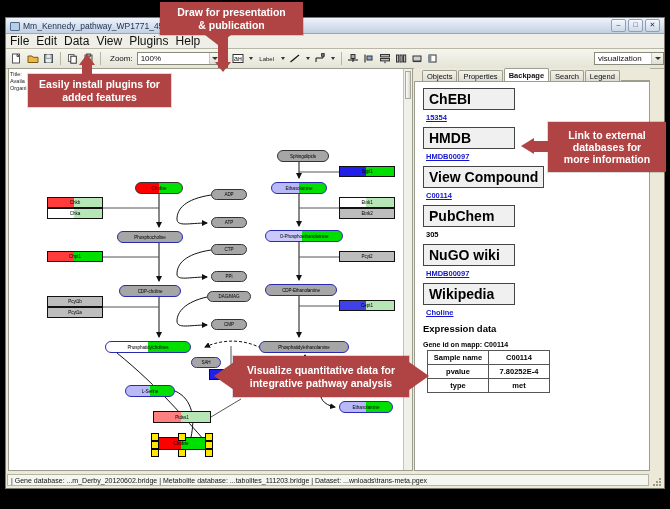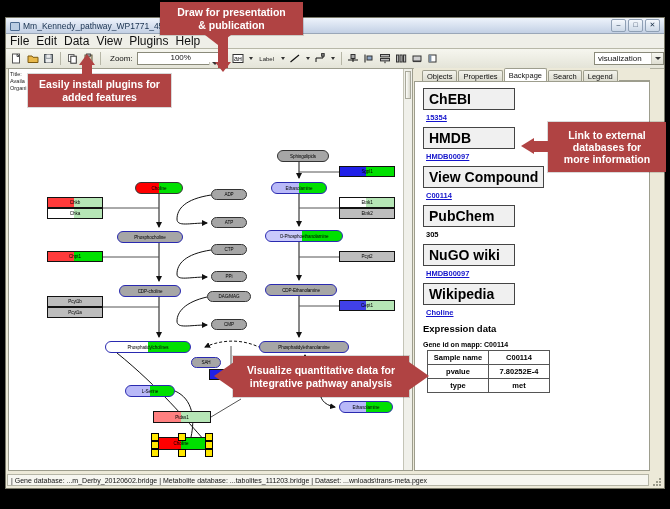--- a/index.html
+++ b/index.html
@@ -23,32 +23,32 @@
            display:flex;align-items:center;padding-left:3px;gap:1px;}
   .tbtn{width:15px;height:15px;display:flex;align-items:center;justify-content:center;}
   .tbtn svg{display:block;}
   .tsep{width:1px;height:13px;background:#b6b6a6;margin:0 3px;}
   .zoomlabel{font-size:8px;color:#111;margin:0 3px 0 5px;}
   .combo{height:13px;border:1px solid #8a8a7a;background:#fff;display:flex;align-items:center;font-size:8px;
          color:#111;padding-left:3px;box-sizing:border-box;}
   .combo .arrow{margin-left:auto;width:11px;height:11px;border-left:1px solid #c8c8bc;display:flex;align-items:center;justify-content:center;
          background:linear-gradient(to bottom,#f8f8f2,#deded2);}
   .combo .arrow i{border-left:3px solid transparent;border-right:3px solid transparent;border-top:3px solid #333;font-style:normal;}
-  .zoomcombo{width:85px;flex-direction:column;}
+  .zoomcombo{width:85px;}
   .viscombo{width:70px;margin-left:auto;}
   .smallarrow{border-left:2.5px solid transparent;border-right:2.5px solid transparent;border-top:3px solid #333;margin:0 2px;}
   
   .content{position:absolute;left:1px;top:49px;right:1px;bottom:16px;display:flex;}
   .canvaswrap{position:relative;flex:1;background:#fff;border:1px solid #9d9d8d;margin:1px;overflow:hidden;}
   .infobar{position:absolute;left:0;top:0;width:28px;height:42px;font-size:5.5px;line-height:7px;color:#222;padding:2px 1px;box-sizing:border-box;}
   .sidepanel{width:236px;margin:1px 13px 1px 0;display:flex;flex-direction:column;}
   .tabrow{display:flex;align-items:flex-end;height:13px;padding-left:8px;background:#ece9d8;}
   .tab{font-size:7.5px;padding:1px 4px;border:1px solid #9d9d8d;border-bottom:none;background:linear-gradient(to bottom,#f3f3ec,#dcdcd0);
        color:#111;border-radius:2px 2px 0 0;margin-right:1px;height:11px;box-sizing:border-box;line-height:9px;}
-  .tab.active{background:#fff;font-weight:normal;height:13px;line-height:11px;position:relative;z-index:2;text-align:center;}
+  .tab.active{background:#fff;font-weight:bold;height:13px;line-height:11px;position:relative;z-index:2;text-align:center;}
   .tabspill{flex:1;border-bottom:1px solid #9d9d8d;height:12px;}
   .panelbody{flex:1;background:#fff;border:1px solid #9d9d8d;overflow:hidden;position:relative;padding:6px 8px;box-sizing:border-box;}
   .dbsec{margin-bottom:5px;}
   .dbhead{display:inline-block;min-width:92px;border:1px solid #444;background:#f0f0f0;font-size:14px;font-weight:bold;
           padding:2px 5px;color:#000;box-sizing:border-box;}
   .dblink{font-size:7.5px;color:#1414cc;text-decoration:underline;font-weight:bold;margin:3px 0 0 3px;display:block;}
   .dbplain{font-size:7.5px;color:#000;margin:3px 0 0 3px;display:block;font-weight:bold;}
   .exprhead{font-size:9.5px;font-weight:bold;color:#000;margin:6px 0 7px 0;}
   .geneid{font-size:7px;font-weight:bold;color:#000;margin-bottom:2px;}
   table.expr{border-collapse:collapse;margin-left:4px;border-radius:13px;}

